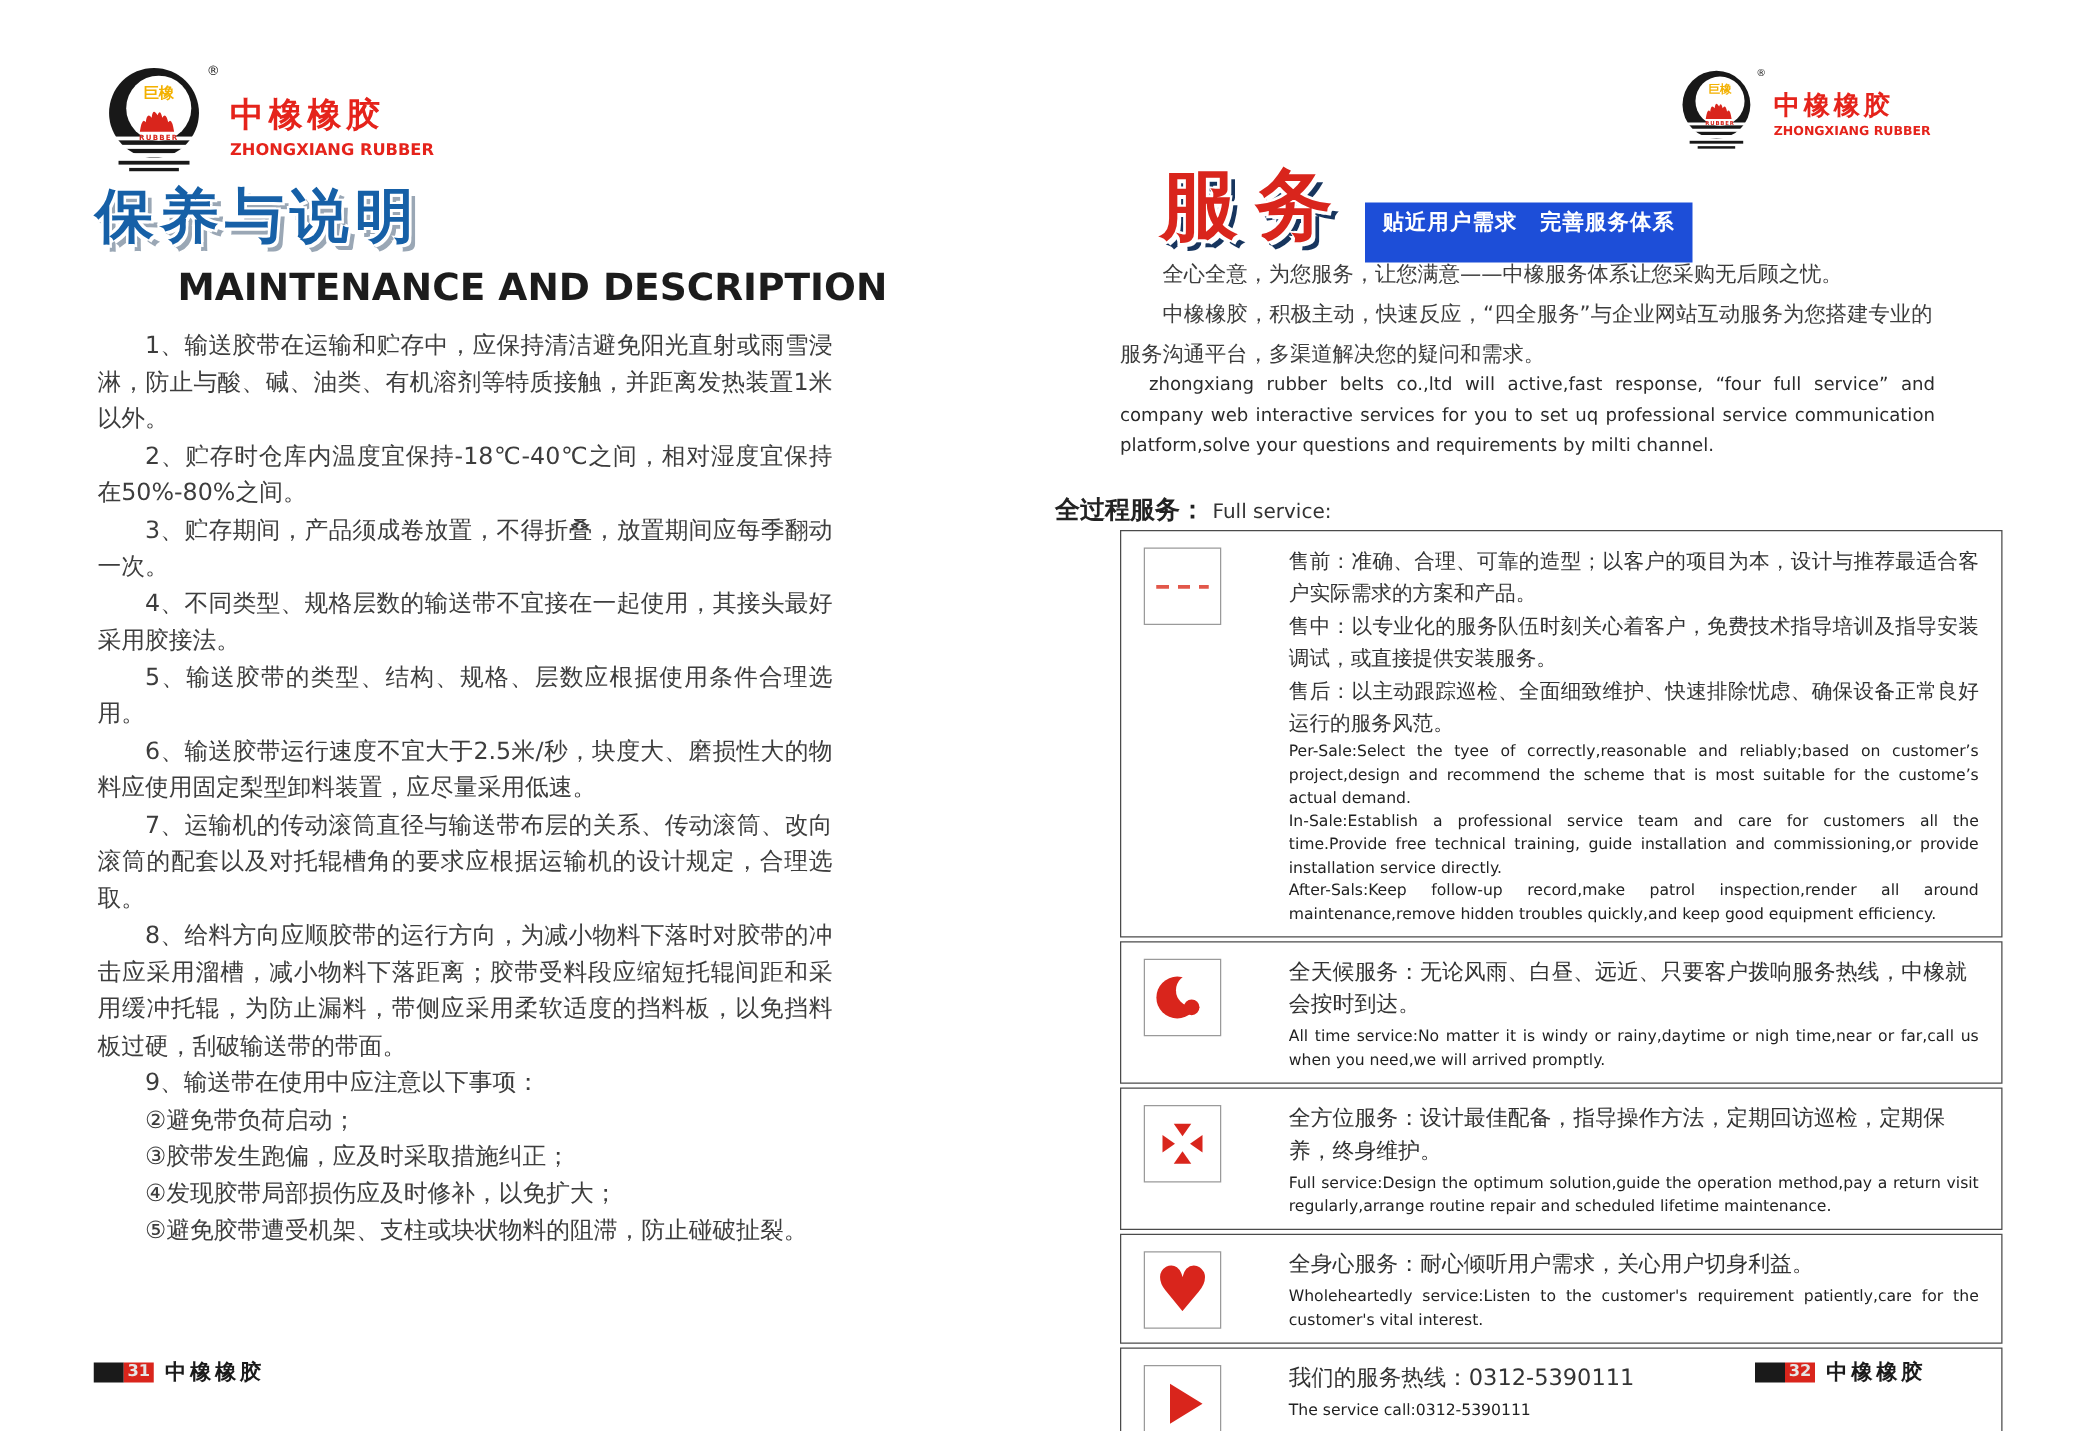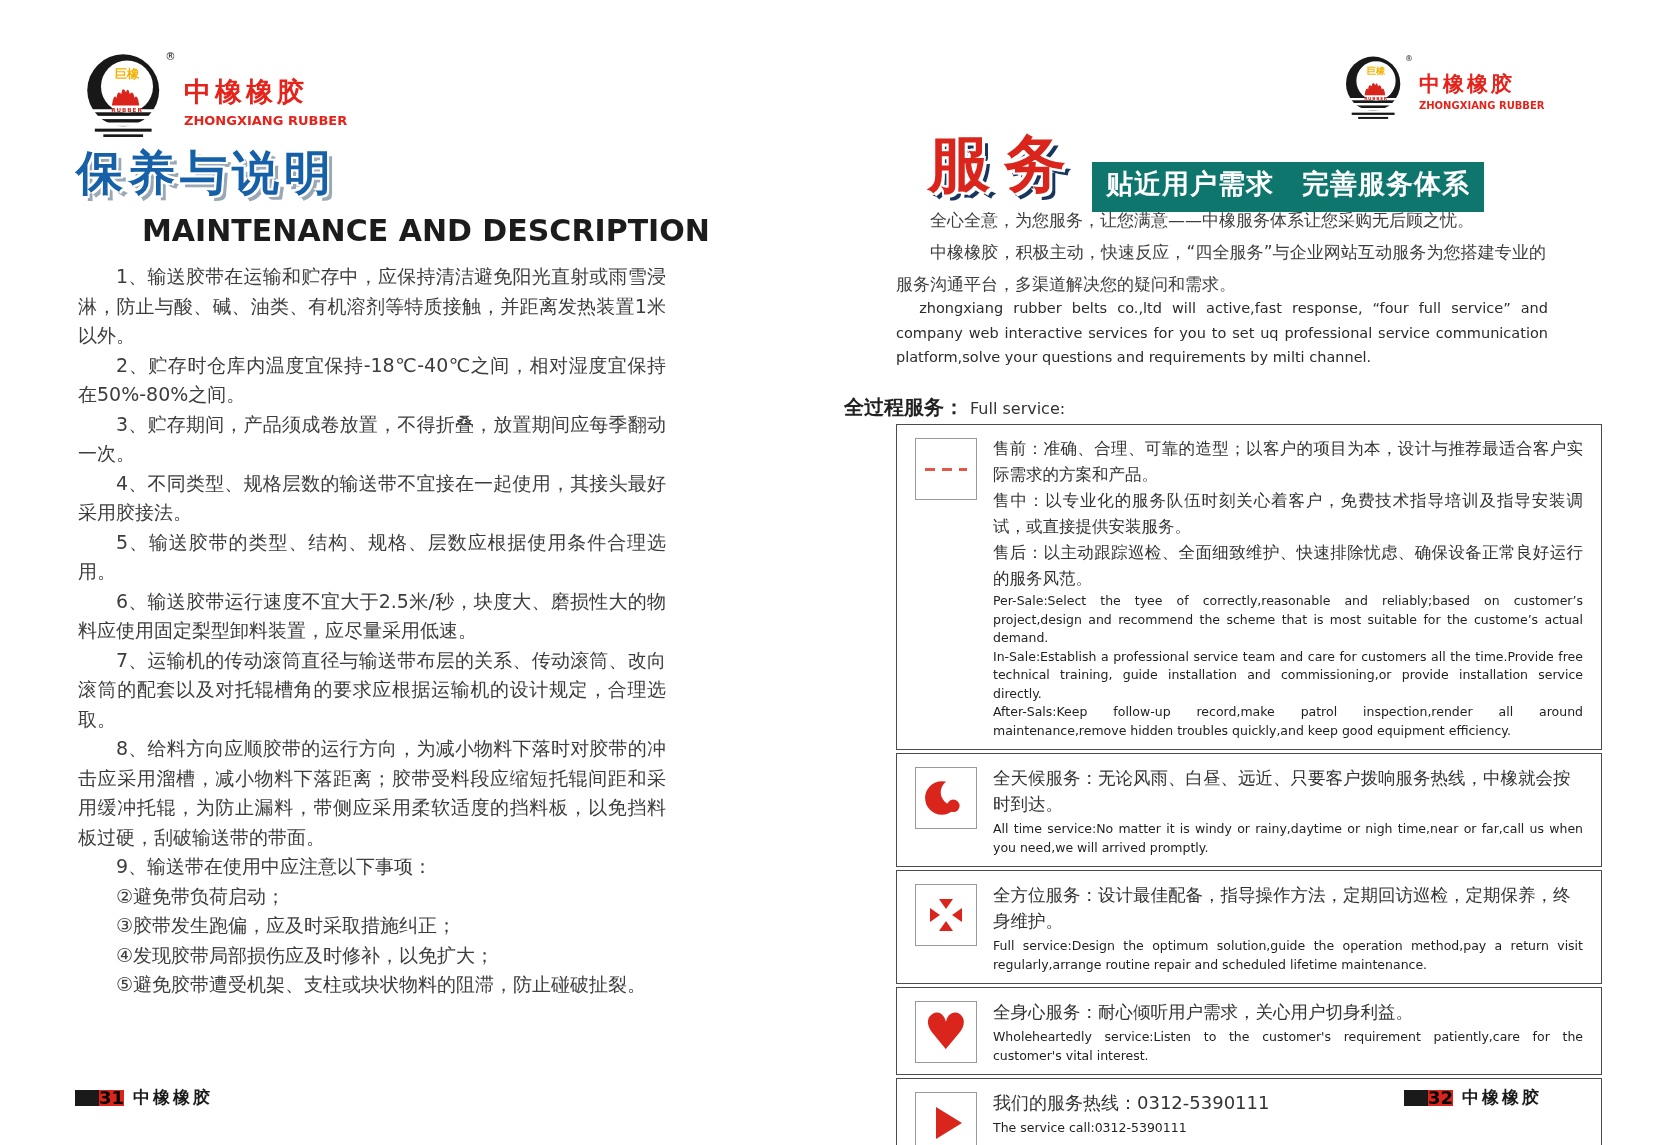--- a/index.html
+++ b/index.html
@@ -30,57 +30,57 @@
   .lp-title-en{font-size:30px;font-weight:bold;color:#1c1c1c;margin:8px 0 0 66px;}
   .lp-body{position:absolute;left:78px;top:262px;width:588px;}
   .lp-body p{margin:0;font-size:19px;line-height:29.5px;color:#3d3d3d;
              text-align:justify;text-indent:2em;}
 
   
   .rp-title{position:absolute;left:928px;top:122px;font-size:62px;font-weight:bold;
     color:#d9251c;letter-spacing:14px;
     text-shadow:-2px -2px 0 #fff,2px -2px 0 #fff,-2px 2px 0 #fff,3px 3px 0 #fff,
                 6px 6px 0 #17355e;}
-  .rp-banner{position:absolute;left:1092px;top:162px;background:#0f766e;color:#fff;
-    font-weight:bold;font-size:27px;letter-spacing:1px;padding:4px 14px 10px 14px;}
+  .rp-banner{position:absolute;left:1092px;top:162px;background:#1d4ed8;color:#fff;
+    font-weight:bold;font-size:17px;letter-spacing:1px;padding:4px 14px 21px 14px;}
   .rp-intro-cn{position:absolute;left:896px;top:204px;width:650px;}
   .rp-intro-cn p{margin:0;font-size:17px;line-height:32px;color:#3d3d3d;
                  text-indent:2em;text-align:justify;}
   .rp-intro-en{position:absolute;left:896px;top:296px;width:652px;}
   .rp-intro-en p{margin:0;font-size:14.5px;line-height:24.5px;color:#2b2b2b;
                  text-indent:1.6em;text-align:justify;}
   .rp-fullsvc{position:absolute;left:844px;top:394px;}
   .rp-fullsvc .cn{font-size:20px;font-weight:bold;color:#222;}
   .rp-fullsvc .en{font-size:16px;color:#333;margin-left:6px;}
 
   
   .svc-wrap{position:absolute;left:896px;top:424px;width:706px;}
   .svc-box{display:flex;border:1.5px solid #4b4b4b;margin-bottom:3px;background:#fff;
-           box-sizing:border-box;}
+           box-sizing:border-box;gap:38px;}
   .svc-icon{flex:0 0 60px;height:60px;border:1px solid #9a9a9a;margin:13px 14px 10px 18px;
             display:flex;align-items:center;justify-content:center;background:#fff;}
   .svc-content{flex:1;padding:11px 18px 9px 2px;}
   .cn-line{margin:0;font-size:16.5px;line-height:26px;color:#333;text-align:justify;}
   .en-line{margin:0;font-size:12.5px;line-height:18.5px;color:#222;text-align:justify;}
   .svc-title{margin:0 0 3px 0;font-size:17.5px;line-height:26px;color:#333;}
   .svc-hotline{font-size:18px;}
 
   .dash-line{width:42px;height:3px;
     background:repeating-linear-gradient(90deg,#e2574a 0 10px,transparent 10px 17px);}
   .heart-glyph{color:#d9251c;font-size:50px;line-height:50px;}
   .play-tri{width:0;height:0;border-left:26px solid #d9251c;
             border-top:16px solid transparent;border-bottom:16px solid transparent;
             margin-left:6px;}
 
   
   .footer{position:absolute;top:1086px;display:flex;align-items:center;}
   .footer-left{left:75px;}
   .footer-right{left:1404px;}
   .f-black{width:24px;height:16px;background:#1a1a1a;}
-  .f-num{min-width:24px;height:16px;background:#d9251c;color:#000000;font-size:18px;
+  .f-num{min-width:24px;height:16px;background:#d9251c;color:#e5e5e5;font-size:13px;
          font-weight:bold;display:flex;align-items:center;justify-content:center;}
   .f-label{margin-left:9px;font-size:17px;font-weight:bold;color:#1a1a1a;letter-spacing:3px;}
 </style>
 </head>
 <body>
 
 <div class="page">
 
   <div class="logo logo-left">
     <svg viewBox="0 0 112 100">

